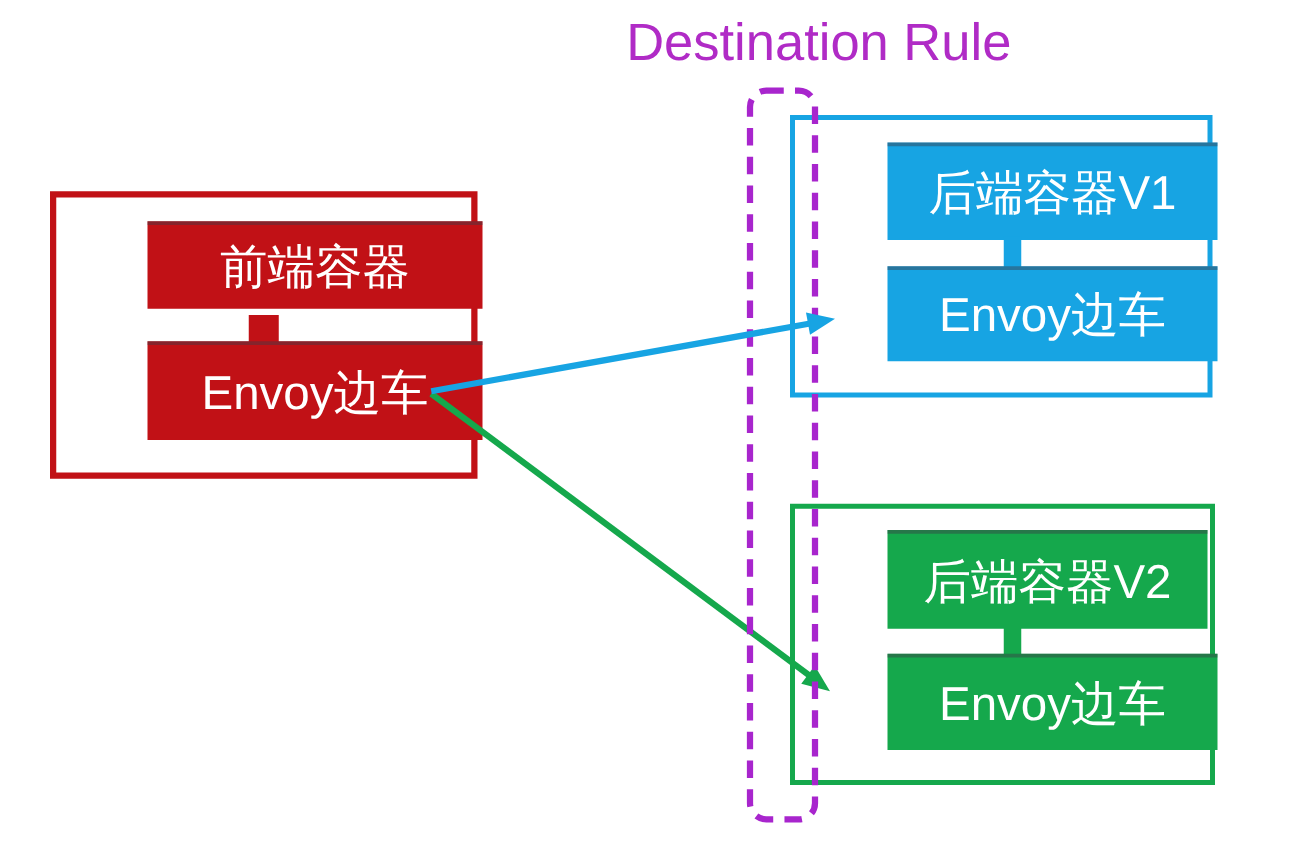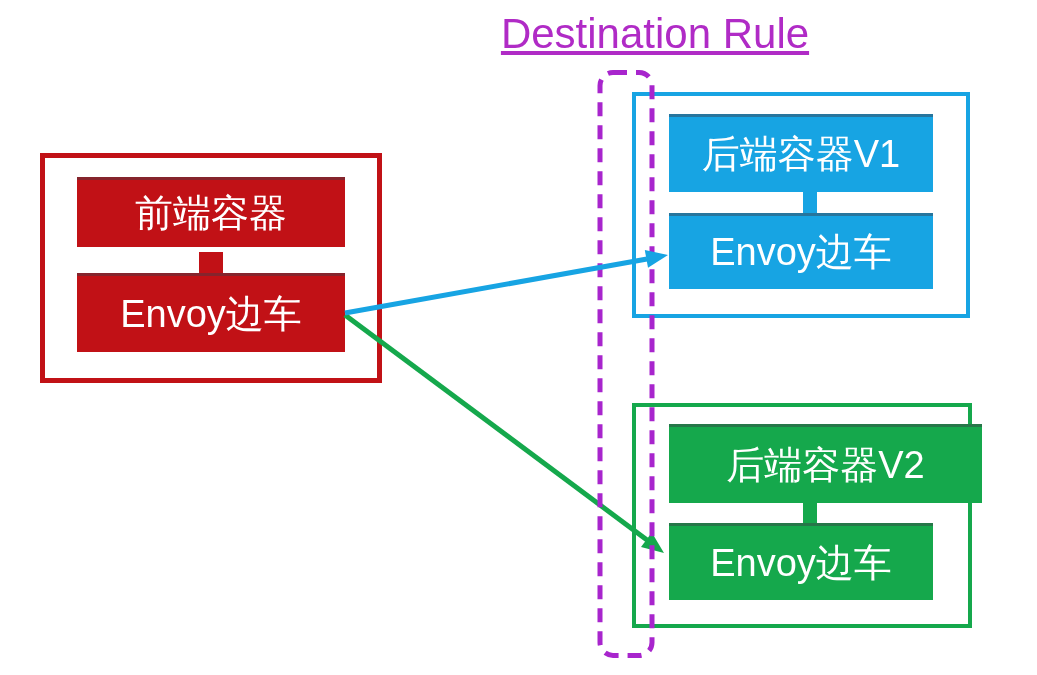--- a/index.html
+++ b/index.html
@@ -12,39 +12,40 @@
     font-size:42px;font-weight:500;text-align:center;white-space:nowrap;
   }
   .group{position:absolute;border-style:solid;box-sizing:border-box;background:transparent;}
   .group-red{left:40px;top:153px;width:342px;height:230px;border-width:5px;}
   .group-blue{left:632px;top:92px;width:338px;height:226px;border-width:4px;}
   .group-green{left:632px;top:403px;width:340px;height:225px;border-width:4px;}
   .node{
     position:absolute;display:flex;align-items:center;justify-content:center;
     font-size:38px;box-sizing:border-box;border-top:3px solid rgba(60,60,70,0.45);
     white-space:nowrap;
+    margin-left:41px;
   }
   .n-fc{left:77px;top:177px;width:268px;height:70px;}
   .n-fs{left:77px;top:273px;width:268px;height:79px;}
   .n-b1c{left:669px;top:114px;width:264px;height:78px;}
   .n-b1s{left:669px;top:213px;width:264px;height:76px;}
-  .n-b2c{left:669px;top:424px;width:313px;height:79px;}
+  .n-b2c{left:669px;top:424px;width:256px;height:79px;}
   .n-b2s{left:669px;top:523px;width:264px;height:77px;}
   .connector{position:absolute;}
   .c-red{left:199px;top:252px;width:24px;height:24px;}
   .c-blue{left:803px;top:189px;width:14px;height:27px;}
   .c-green{left:803px;top:500px;width:14px;height:26px;}
   svg.overlay{position:absolute;left:0;top:0;z-index:5;pointer-events:none;}
 </style>
 </head>
 <body>
 
 <div class="canvas">
 
-  <div class="title" style="color: rgb(176, 43, 198); text-decoration: underline;">Destination Rule</div>
+  <div class="title" style="color: rgb(176, 43, 198);">Destination Rule</div>
 
   <div class="group group-red" style="border-color: rgb(193, 17, 22);"></div>
   <div class="node n-fc" style="background-color: rgb(193, 17, 22); color: rgb(255, 255, 255);">前端容器</div>
   <div class="connector c-red" style="background-color: rgb(193, 17, 22);"></div>
   <div class="node n-fs" style="background-color: rgb(193, 17, 22); color: rgb(255, 255, 255);">Envoy边车</div>
 
   <div class="group group-blue" style="border-color: rgb(23, 164, 227);"></div>
   <div class="node n-b1c" style="background-color: rgb(23, 164, 227); color: rgb(255, 255, 255);">后端容器V1</div>
   <div class="connector c-blue" style="background-color: rgb(23, 164, 227);"></div>
   <div class="node n-b1s" style="background-color: rgb(23, 164, 227); color: rgb(255, 255, 255);">Envoy边车</div>

